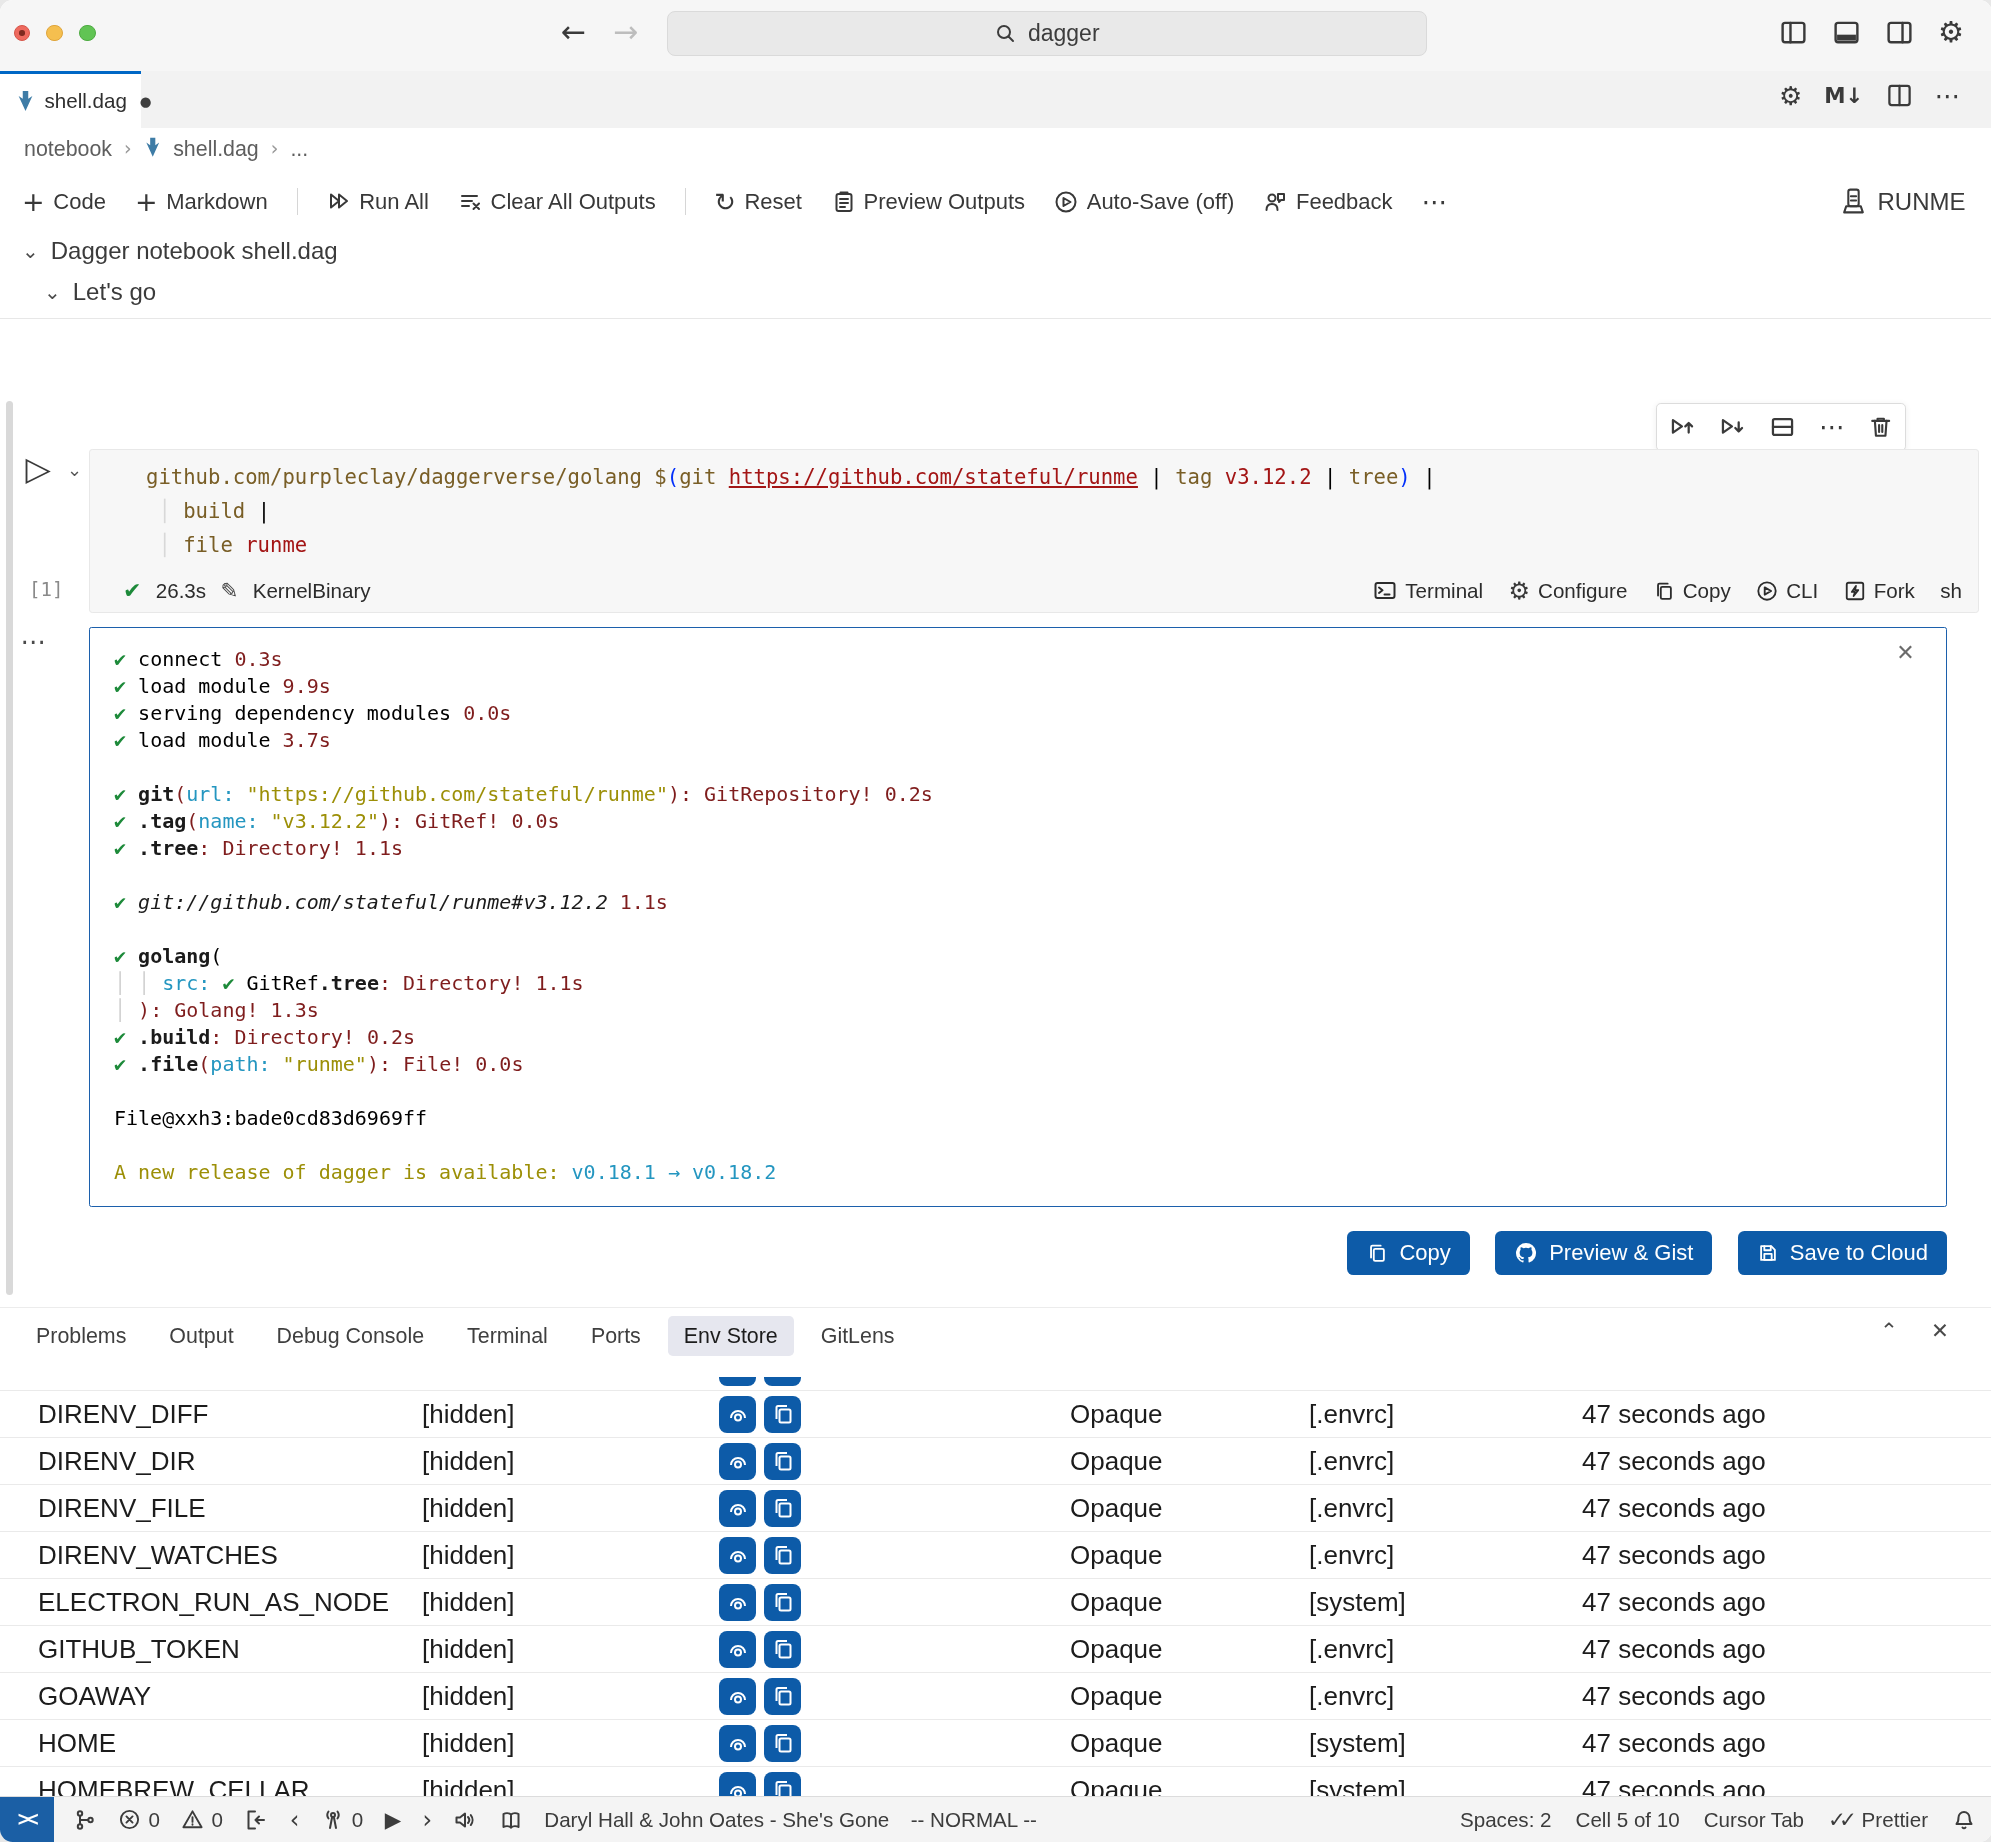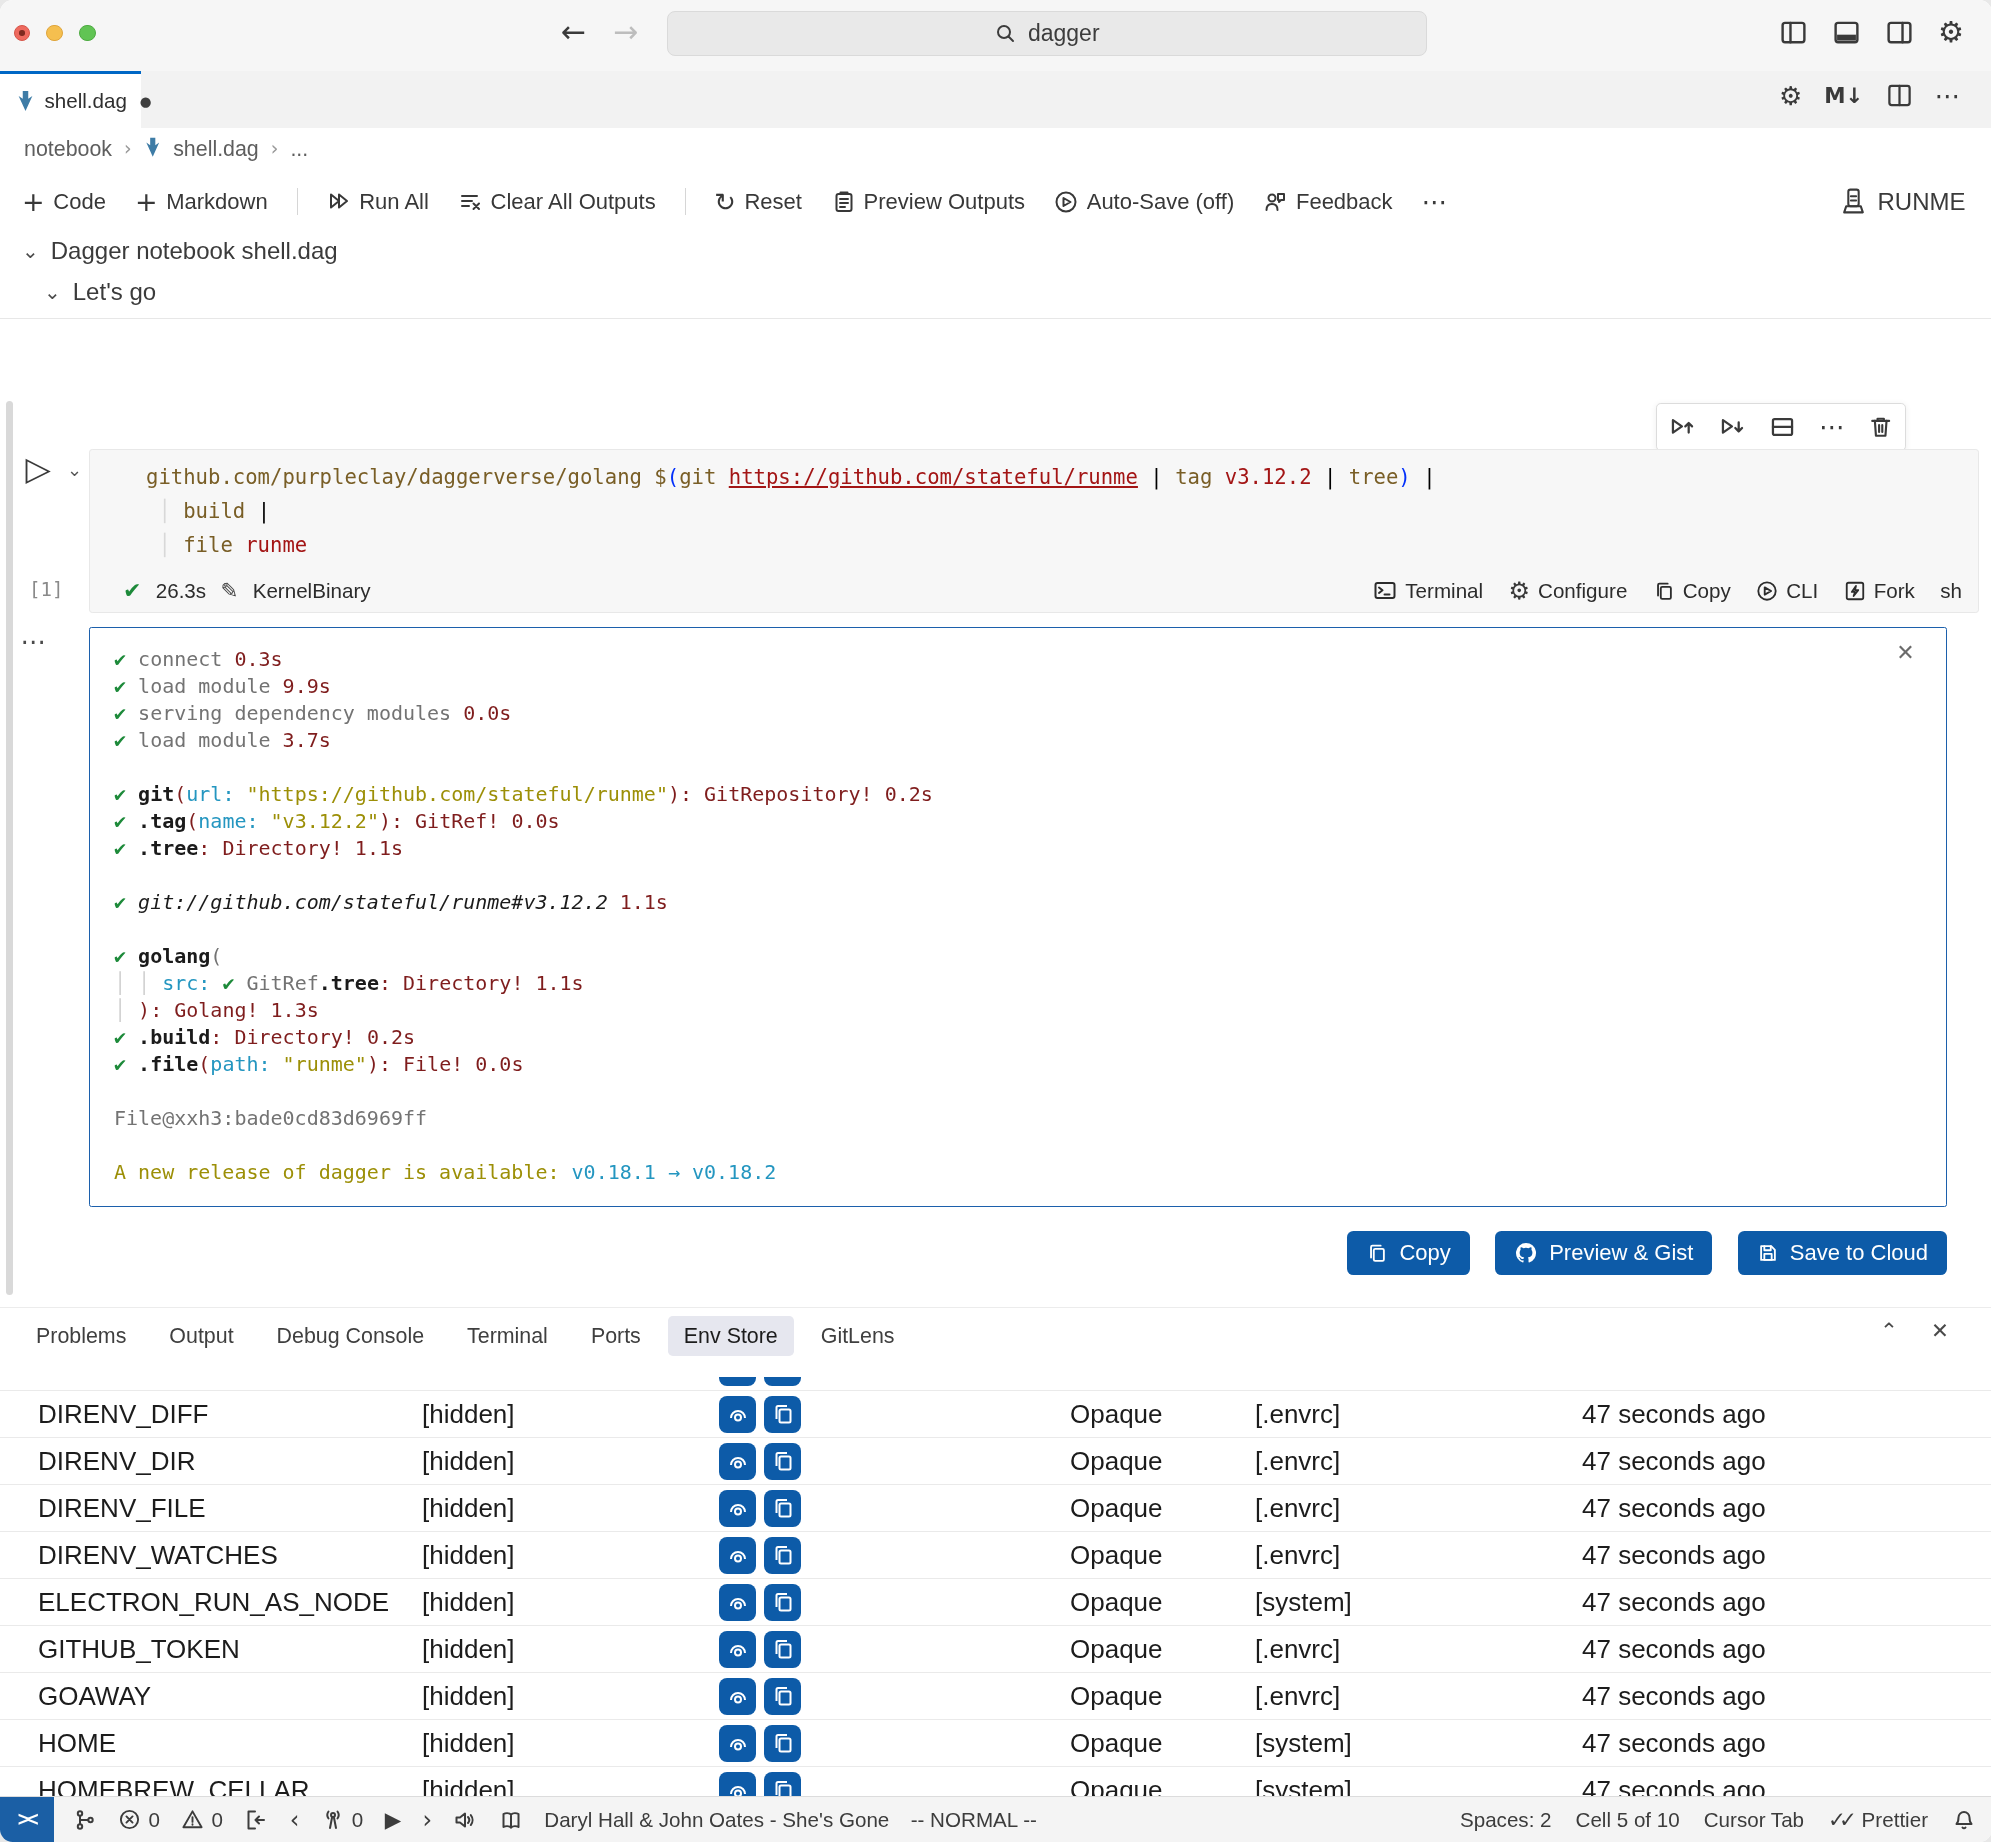--- a/index.html
+++ b/index.html
@@ -72,21 +72,21 @@
   #cell-status .grp-l{display:flex;align-items:center;gap:14.3px}
   #cell-status .grp-r{display:flex;align-items:center;gap:25.4px;margin-left:auto}
   .okchk{color:#1d8a3a;font-size:22px}
   .pencil{font-size:21.4px;color:#444}
   .csitem{display:flex;align-items:center;gap:8px}
 
   
   #out-dots{left:20.6px;top:626px;font-size:25.4px;color:#4a4a4a;letter-spacing:0.8px}
   #outbox{left:89px;top:627px;width:1858px;height:580px;border:1.6px solid #1c60ac;border-radius:2.4px;background:#fff;box-sizing:border-box}
   #outlines{position:absolute;left:24px;top:17.5px;font-family:"DejaVu Sans Mono","Liberation Mono",monospace;font-size:20px;line-height:27px;white-space:pre;color:#1f1f1f}
-  #outlines .sg-fg{color:#737373}
+  #outlines .sg-fg{color:#000000}
   .sg-chk{color:#1d8a3a}
   .sg-bold{font-weight:bold;color:#1b1b1b}
   .sg-dim{color:#7f1d1d}
   .sg-param{color:#2496c0}
   .sg-str{color:#9c8f07}
   .sg-ital{font-style:italic;color:#1b1b1b}
   .sg-guide{color:#d0d0d0}
   #out-close{position:absolute;right:25.4px;top:11px;font-size:22px;color:#6b6b6b;background:none;border:none;cursor:default}
 
   
@@ -101,21 +101,21 @@
   .ptab.active{background:#e6e7ef;border-radius:4.8px;padding:7.1px 16px;color:#1c1c1c;margin:0 -16px}
   #panel-right{left:1880px;top:1318px;display:flex;gap:33px;font-size:21.4px;color:#4a4a4a}
 
   #rows-vp{left:0;top:1377px;width:1992px;height:419px;overflow:hidden}
   .erow{position:relative;height:47px;border-bottom:0.8px solid #eaeaea;font-size:26px;color:#1c1c1c;box-sizing:border-box}
   .erow.partial{margin-top:-33px}
   .ec{position:absolute;top:0;line-height:47px;white-space:nowrap}
   .ec.name{left:38px}
   .ec.value{left:422px}
   .ec.type{left:1070px}
-  .ec.source{left:1255px}
+  .ec.source{left:1309px}
   .ec.age{left:1582px}
   .ebtn{position:absolute;top:4.8px;width:37px;height:37px;border-radius:8px;background:#0d5ba8;border:none;
         display:flex;align-items:center;justify-content:center;padding:0}
   .ebtn svg{stroke:#fff;stroke-width:2}
   .eb1{left:719px}
   .eb2{left:764px}
 
   
   #statusbar{left:0;top:1796px;width:1992px;height:46px;background:#f4f4f4;border-top:0.8px solid #dcdcdc;
              display:flex;align-items:center;font-size:20.6px;color:#3c3c3c;box-sizing:border-box}

